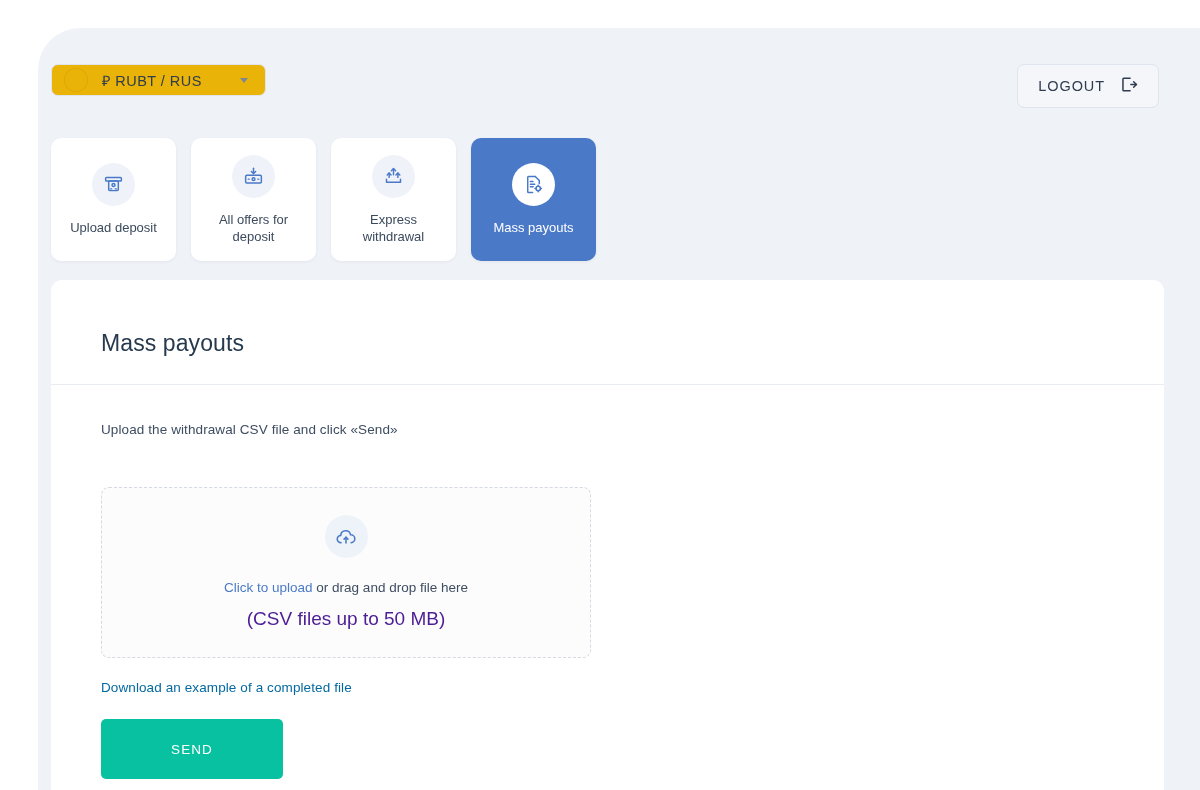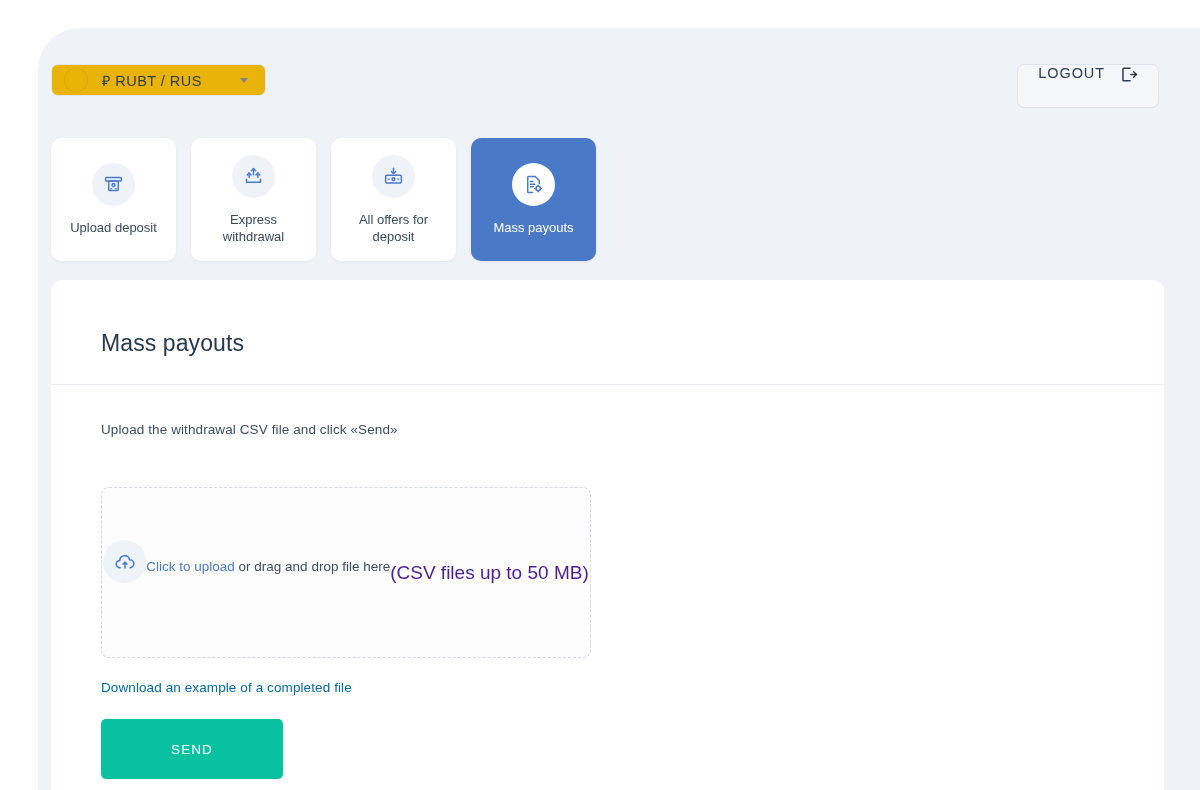--- a/index.html
+++ b/index.html
@@ -79,20 +79,21 @@
   .logout-btn {
     position: absolute;
     right: 42px;
     top: 36px;
     height: 44px;
     padding: 0 20px;
     background: #f4f6fa;
     border: 1px solid #dfe4ed;
     border-radius: 7px;
     display: flex;
+    align-items: center;
     gap: 14px;
     cursor: pointer;
   }
   .logout-label {
     font-size: 14.5px;
     letter-spacing: 0.9px;
     color: #2e3c4e;
   }
 
   
@@ -180,21 +181,21 @@
   .dropzone {
     position: absolute;
     left: 50px;
     top: 207px;
     width: 490px;
     height: 171px;
     border: 1.5px dashed #d5dae2;
     border-radius: 8px;
     background: #fcfcfd;
     display: flex;
-    flex-direction: row;
+    flex-direction: column;
     align-items: center;
     justify-content: center;
     cursor: pointer;
   }
 
   .cloud-wrap {
     width: 43px; height: 43px;
     border-radius: 50%;
     background: #eef3fa;
     display: flex;
@@ -280,43 +281,43 @@
           <circle cx="12" cy="12.5" r="1.7"></circle>
           <path d="M8.5 17h1.5M13.9 17h1.6"></path>
         </svg>
       </span>
       <span class="tile-label">Upload deposit</span>
     </div>
 
     <div class="tile">
       <span class="tile-icon-wrap">
         <svg width="21" height="21" viewBox="0 0 24 24" fill="none" stroke="#4a79c8" stroke-width="1.7" stroke-linecap="round" stroke-linejoin="round">
+          <path d="M12 2.5v6"></path>
+            <path d="M9.6 6.2 12 8.6l2.4-2.4"></path>
+          <rect x="3" y="10.5" width="18" height="9" rx="1.4"></rect>
+          <circle cx="12" cy="15" r="1.6"></circle>
+          <path d="M6 15h1M17 15h1"></path>
+        </svg>
+      </span>
+      <span class="tile-label">All offers for deposit</span>
+    </div>
+
+    <div class="tile">
+      <span class="tile-icon-wrap">
+        <svg width="21" height="21" viewBox="0 0 24 24" fill="none" stroke="#4a79c8" stroke-width="1.7" stroke-linecap="round" stroke-linejoin="round">
           <path d="M12 10V3"></path>
             <path d="M9.6 5.4 12 3l2.4 2.4"></path>
           <path d="M7 13V8"></path>
             <path d="M4.8 10.2 7 8l2.2 2.2"></path>
           <path d="M17 13V8"></path>
             <path d="M14.8 10.2 17 8l2.2 2.2"></path>
           <path d="M4 15v3.5h16V15"></path>
         </svg>
       </span>
       <span class="tile-label">Express withdrawal</span>
-    </div>
-
-    <div class="tile">
-      <span class="tile-icon-wrap">
-        <svg width="21" height="21" viewBox="0 0 24 24" fill="none" stroke="#4a79c8" stroke-width="1.7" stroke-linecap="round" stroke-linejoin="round">
-          <path d="M12 2.5v6"></path>
-            <path d="M9.6 6.2 12 8.6l2.4-2.4"></path>
-          <rect x="3" y="10.5" width="18" height="9" rx="1.4"></rect>
-          <circle cx="12" cy="15" r="1.6"></circle>
-          <path d="M6 15h1M17 15h1"></path>
-        </svg>
-      </span>
-      <span class="tile-label">All offers for deposit</span>
     </div>
 
 
     <div class="tile active">
       <span class="tile-icon-wrap">
         <svg width="21" height="21" viewBox="0 0 24 24" fill="none" stroke="#4a79c8" stroke-width="1.7" stroke-linecap="round" stroke-linejoin="round">
           <path d="M14 2.8H6.4a1 1 0 0 0-1 1v16.4a1 1 0 0 0 1 1H11"></path>
           <path d="M14 2.8 18.6 7.4V11"></path>
           <path d="M8.4 8.6h3M8.4 11.6h5M8.4 14.6h3.2"></path>
           <circle cx="17.4" cy="16.6" r="2.5"></circle>

